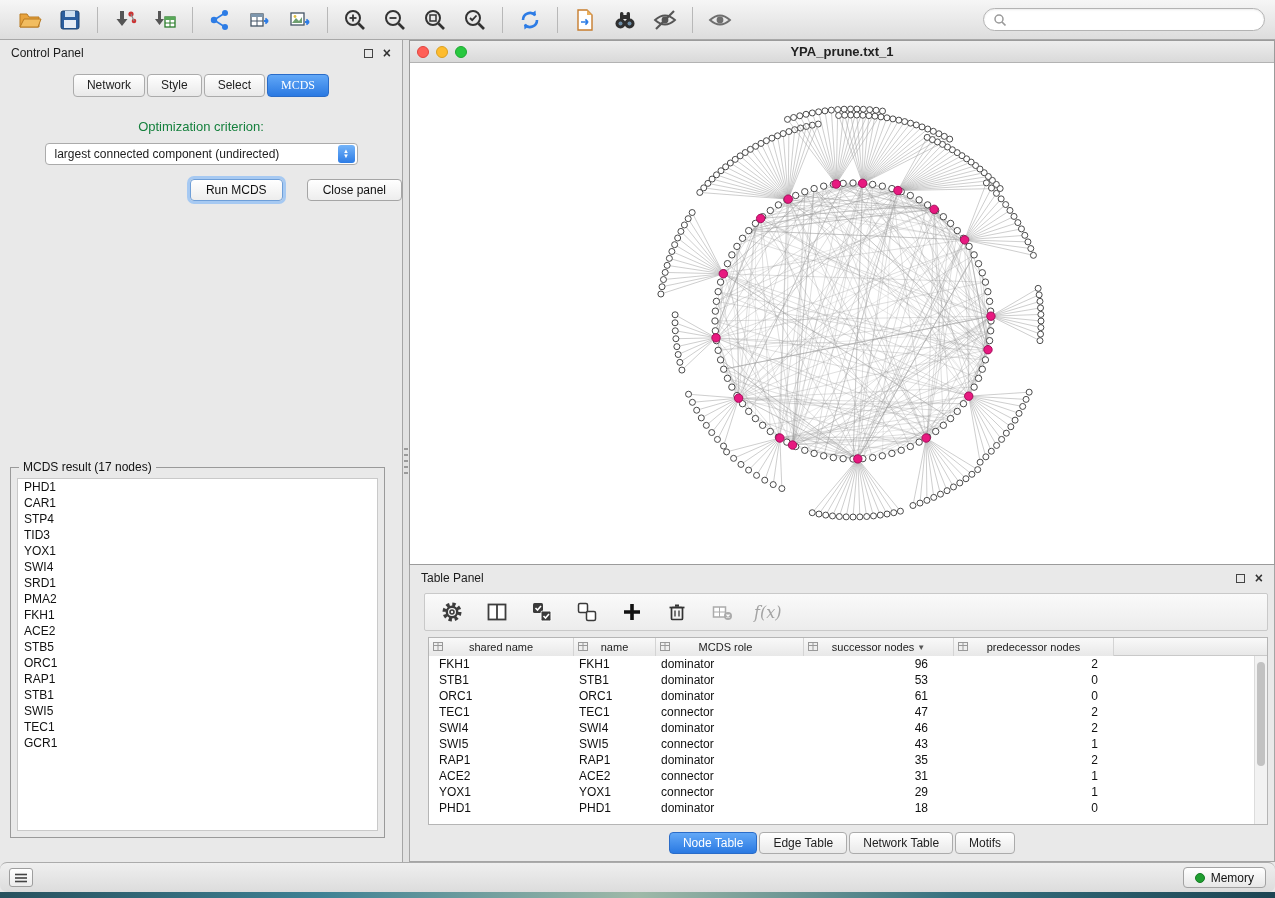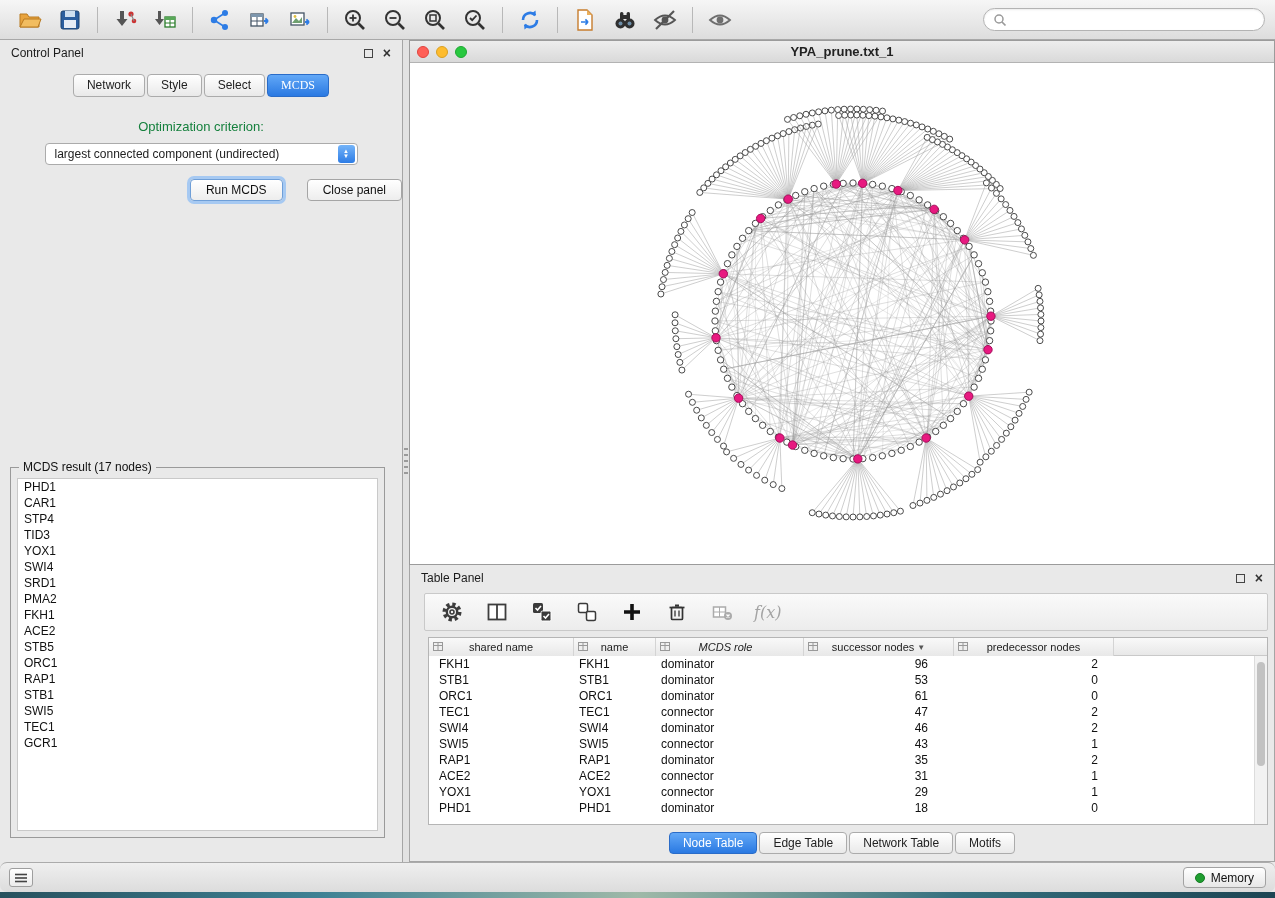--- a/index.html
+++ b/index.html
@@ -1210,21 +1210,21 @@
           <span>shared name</span>
         </div>
         <div class="hcell c1" style="text-align: center; justify-content: center; padding-left: 0px; padding-right: 0px;">
           <svg class="sort-ico" width="11" height="11" viewBox="0 0 11 11">
             <rect x="0.5" y="1.5" width="9" height="8" fill="#efefef" stroke="#999"></rect>
             <line x1="0.5" y1="4.5" x2="9.5" y2="4.5" stroke="#999"></line>
             <line x1="5" y1="1.5" x2="5" y2="9.5" stroke="#999"></line>
           </svg>
           <span>name</span>
         </div>
-        <div class="hcell c2" style="text-align: center; justify-content: center; padding-left: 0px; padding-right: 8px; font-style: italic;">
+        <div class="hcell c2" style="text-align: center; justify-content: center; padding-left: 0px; padding-right: 8px;">
           <svg class="sort-ico" width="11" height="11" viewBox="0 0 11 11">
             <rect x="0.5" y="1.5" width="9" height="8" fill="#efefef" stroke="#999"></rect>
             <line x1="0.5" y1="4.5" x2="9.5" y2="4.5" stroke="#999"></line>
             <line x1="5" y1="1.5" x2="5" y2="9.5" stroke="#999"></line>
           </svg>
           <span>MCDS role</span>
         </div>
         <div class="hcell c3" style="text-align: center; justify-content: center; padding-left: 0px; padding-right: 0px;">
           <svg class="sort-ico" width="11" height="11" viewBox="0 0 11 11">
             <rect x="0.5" y="1.5" width="9" height="8" fill="#efefef" stroke="#999"></rect>

